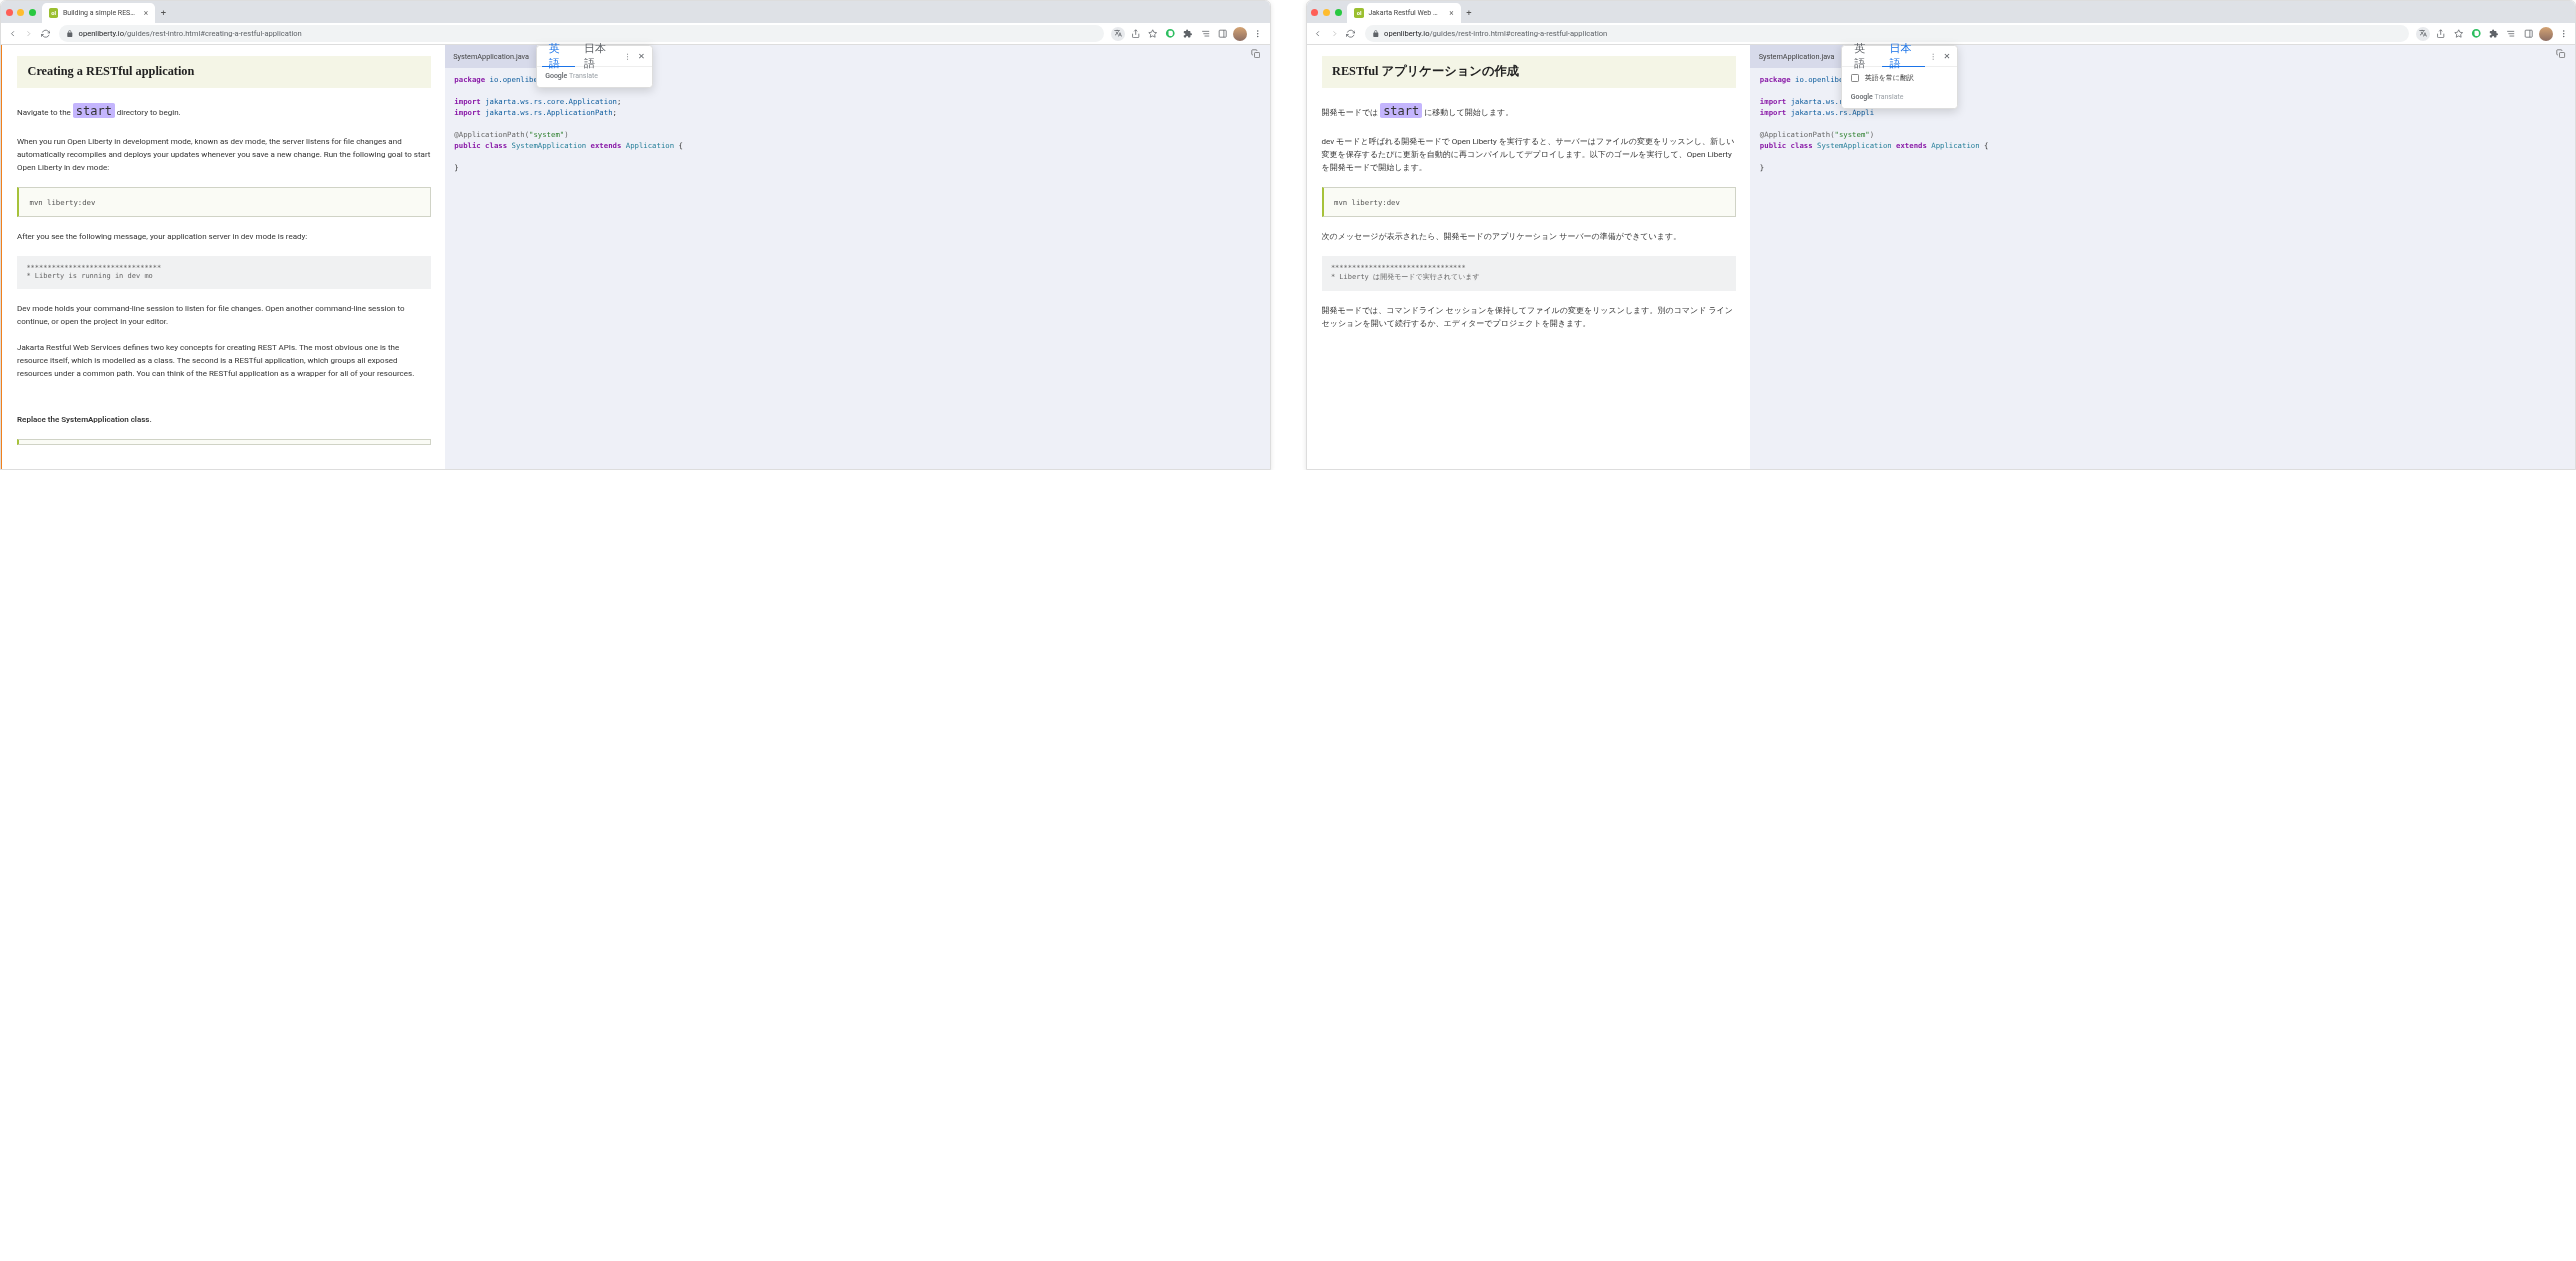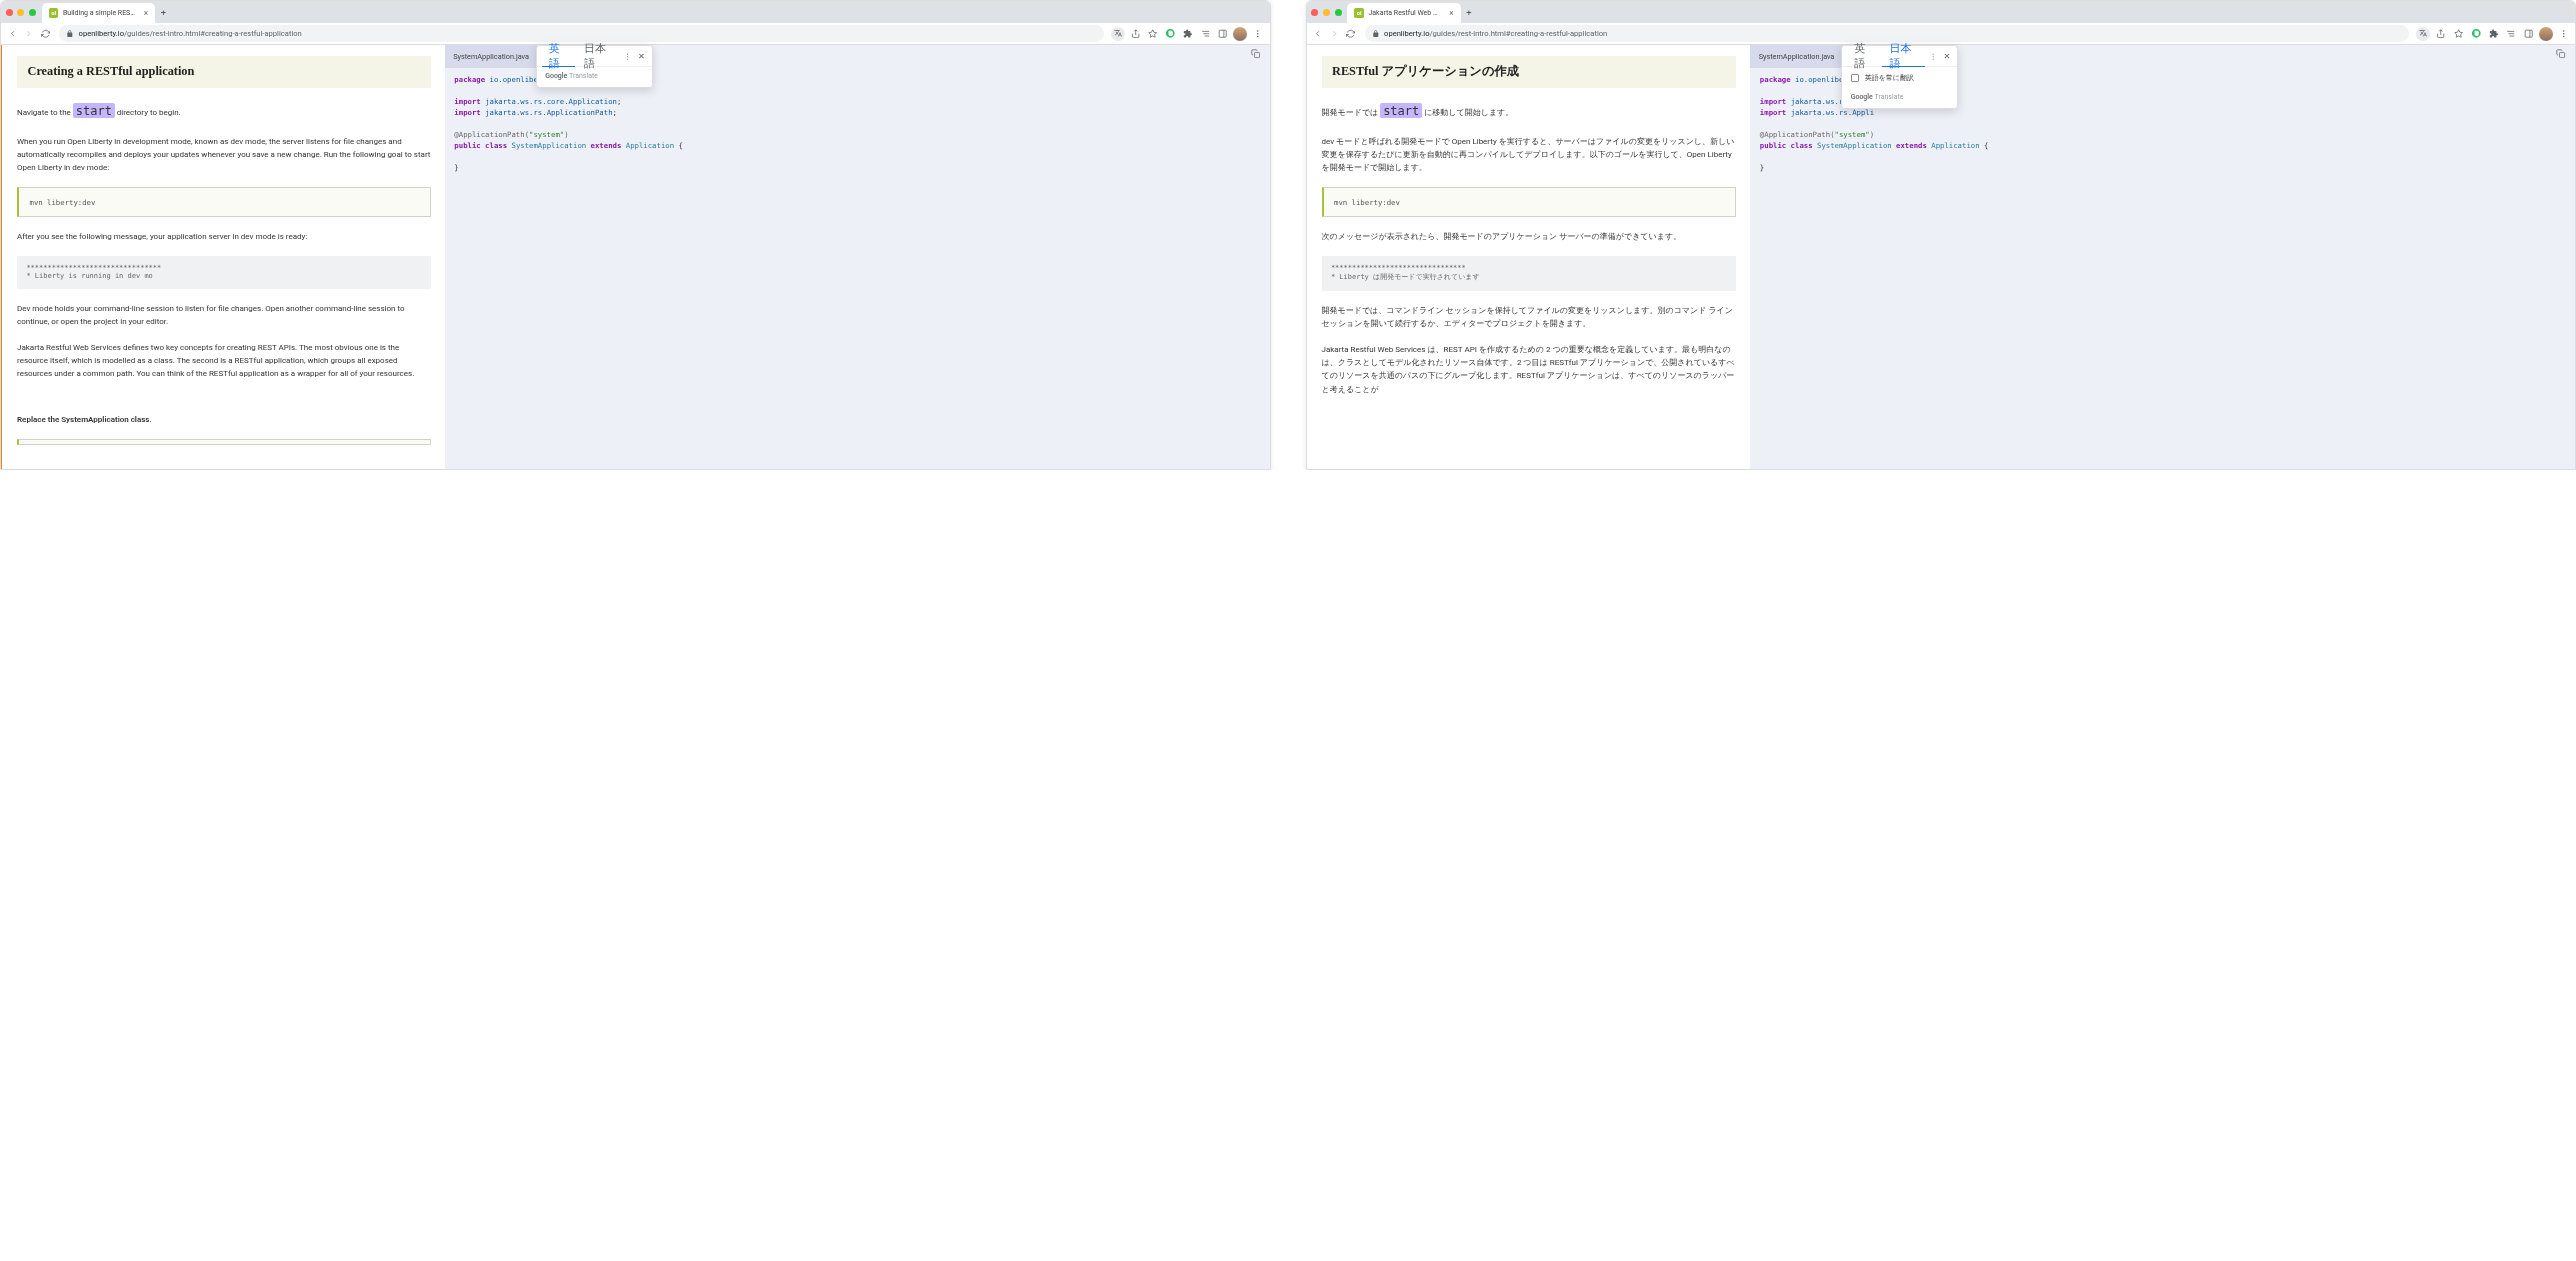--- a/index.html
+++ b/index.html
@@ -296,21 +296,20 @@
         <div class="heading">RESTful アプリケーションの作成</div>
         <p class="para"><span>開発モードでは </span><span class="inline-code">start</span><span> に移動して開始します。</span></p>
         <p class="para">dev モードと呼ばれる開発モードで Open Liberty を実行すると、サーバーはファイルの変更をリッスンし、新しい変更を保存するたびに更新を自動的に再コンパイルしてデプロイします。以下のゴールを実行して、Open Liberty を開発モードで開始します。</p>
         <div class="cmd-block">mvn liberty:dev</div>
         <p class="para">次のメッセージが表示されたら、開発モードのアプリケーション サーバーの準備ができています。</p>
         <div class="log-block">
             <div>********************************</div>
             <div>* Liberty は開発モードで実行されています</div>
           </div>
         <p class="para">開発モードでは、コマンドライン セッションを保持してファイルの変更をリッスンします。別のコマンド ライン セッションを開いて続行するか、エディターでプロジェクトを開きます。</p>
-        <p class="para">Jakarta Restful Web Services は、REST API を作成するための 2 つの重要な概念を定義しています。最も明白なのは、クラスとしてモデル化されたリソース自体です。2 つ目は RESTful アプリケーションで、公開されているすべてのリソースを共通のパスの下にグループ化します。RESTful アプリケーションは、すべてのリソースのラッパーと考えることが</p>
       </div>
       <div class="code-pane">
         <div class="code-tabs">
           <div class="code-tab">SystemApplication.java</div>
           <div class="spacer"></div>
           <div class="copy-btn">
               <svg width="9.4" height="9.4" viewBox="0 0 24 24" fill="none" stroke="currentColor" stroke-width="2">
                 <rect x="9" y="9" width="13" height="13" rx="2"></rect>
                 <path d="M5 15H4a2 2 0 01-2-2V4a2 2 0 012-2h9a2 2 0 012 2v1"></path>
               </svg>

